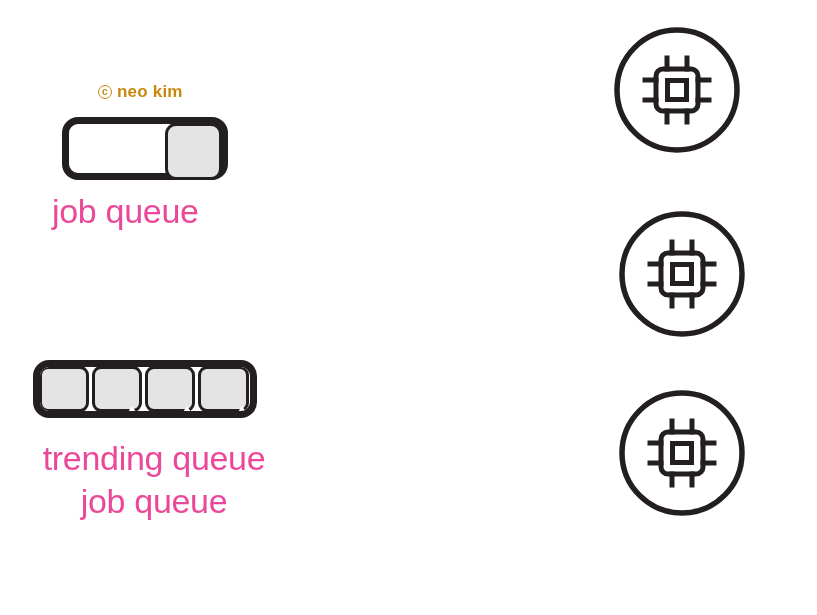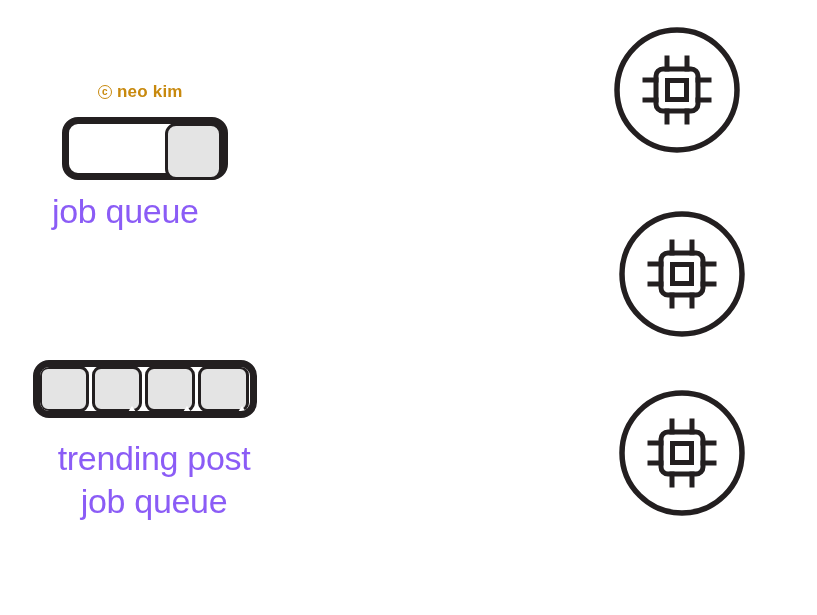--- a/index.html
+++ b/index.html
@@ -108,21 +108,21 @@
     border-right: 4px solid transparent;
     border-bottom: 6px solid #ffffff;
   }
   .notch.n1 { left: 88px; }
   .notch.n2 { left: 143px; }
   .notch.n3 { left: 198px; }
 
   
   .label {
     position: absolute;
-    color: #8b5cf6;
+    color: #ec4899;
     font-size: 34px;
     font-weight: 400;
     letter-spacing: -0.3px;
     white-space: nowrap;
     line-height: 1.26;
   }
   .label-job-queue   { left: 52px;  top: 190px; }
   .label-trending    { left: 29px;  top: 437px; text-align: center; width: 250px; }
   .label-trending .l2 { display: block; }
   .label-processors  { left: 583px; top: 531px; }
@@ -156,21 +156,21 @@
   <div class="queue queue-multi">
     <div class="cell"></div>
     <div class="cell"></div>
     <div class="cell"></div>
     <div class="cell"></div>
     <span class="notch n1"></span>
     <span class="notch n2"></span>
     <span class="notch n3"></span>
   </div>
   <div class="label label-trending">
-    <span class="l1">trending post</span>
+    <span class="l1">trending queue</span>
     <span class="l2">job queue</span>
   </div>
 
   <div class="proc proc-1">
     <svg viewBox="0 0 130 130" xmlns="http://www.w3.org/2000/svg">
       <circle cx="65" cy="65" r="60" fill="none" stroke="#231f20" stroke-width="5.5"></circle>
       <g fill="none" stroke="#231f20" stroke-width="5" stroke-linecap="square">
         <rect x="44" y="44" width="42" height="42" rx="7"></rect>
         <rect x="55.5" y="55.5" width="19" height="19"></rect>
         <line x1="55" y1="33" x2="55" y2="44"></line>

